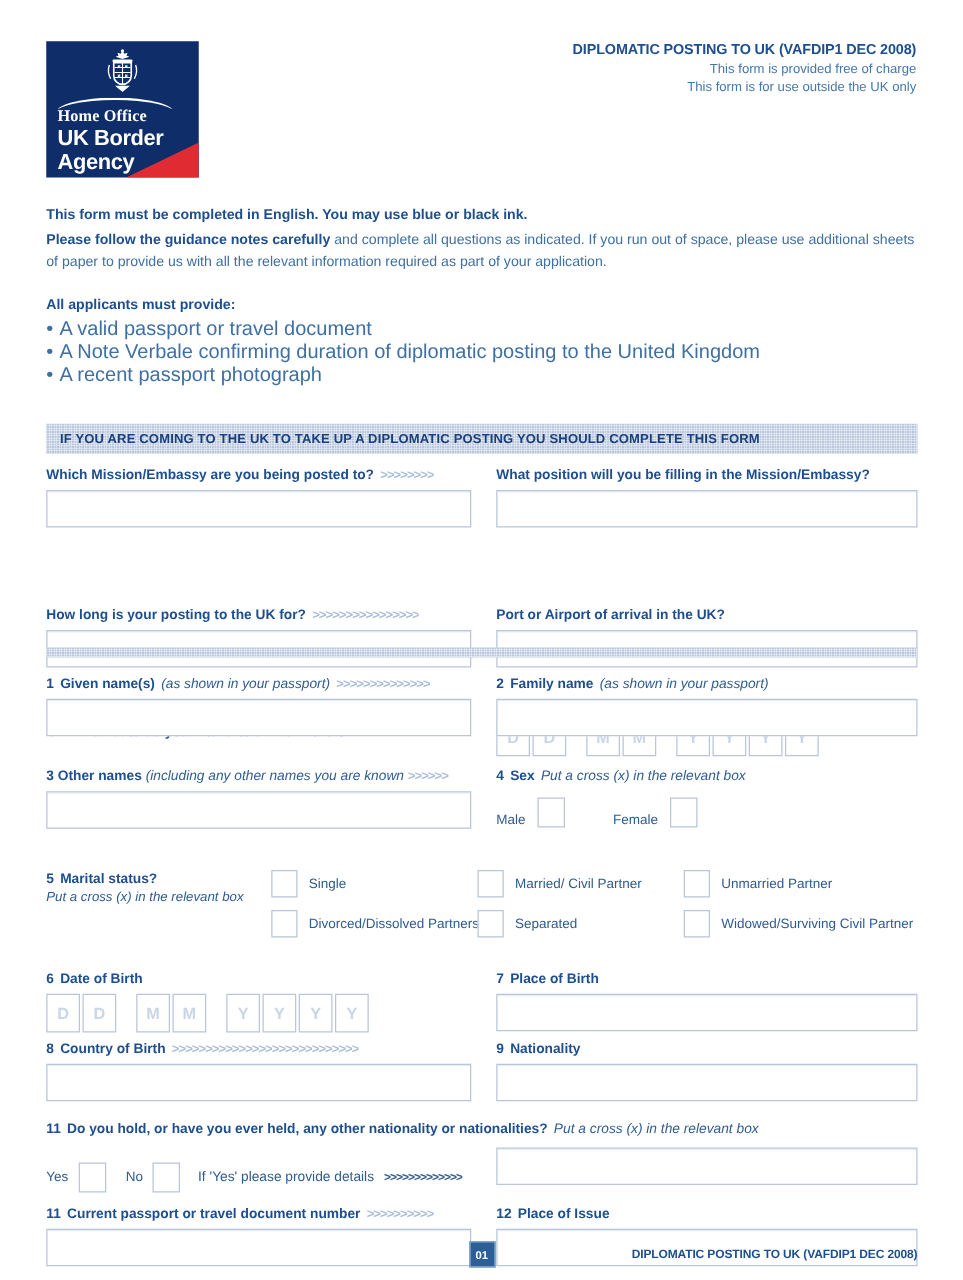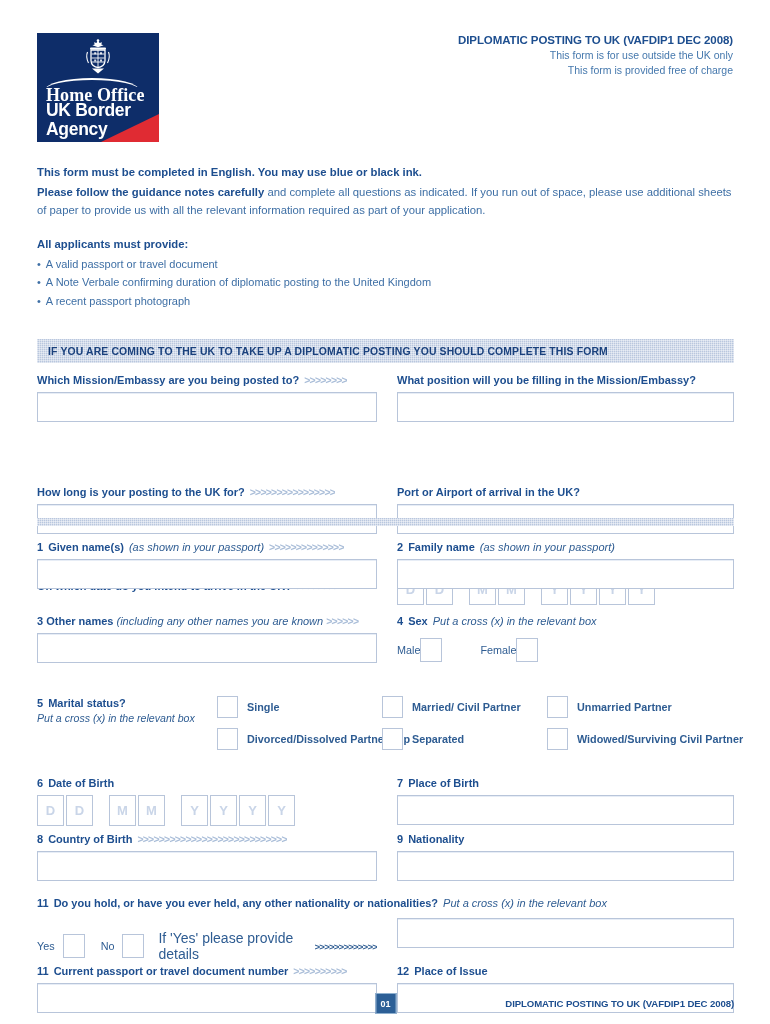--- a/index.html
+++ b/index.html
@@ -28,21 +28,21 @@
     overflow: hidden;
   }
   .logo .swoosh::after {
     content: ""; position: absolute; left: 0; top: 0;
     width: 94px; height: 22px;
     border-radius: 50%;
     border-top: 2.5px solid #ffffff;
   }
   .logo .ho {
     position: absolute; left: 9px; top: 52px;
-    color: #ffffff; font-size: 18px; font-weight: 700;
+    color: #ffffff; font-size: 13px; font-weight: 700;
     font-family: "Liberation Serif", serif;
     letter-spacing: 0.1px;
   }
   .logo .ukba {
     position: absolute; left: 9px; top: 68px;
     color: #ffffff; font-size: 17.5px; font-weight: 700;
     line-height: 19px; letter-spacing: -0.3px;
   }
   .logo .redtri {
     position: absolute; right: 0; bottom: 0;
@@ -80,21 +80,21 @@
   }
   .intro p {
     color: #1d4e8f; font-size: 11.3px; line-height: 18.5px; margin-bottom: 1px;
   }
   .intro p.b { font-weight: 700; }
   .intro .para { color: #3e6fa5; font-weight: 400; }
   .intro .para b { color: #1d4e8f; font-weight: 700; }
   .must { margin-top: 18px; }
   .must-title { color: #1d4e8f; font-size: 11.3px; font-weight: 700; margin-bottom: 5px; }
   .must li {
-    list-style: none; color: #3e6fa5; font-size: 11px;
+    list-style: none; color: #3e6fa5; font-size: 16px;
     line-height: 18.5px;
   }
   .must li::before { content: "\2022"; color: #3e6fa5; margin-right: 5px; }
 
   
   .banner {
     position: absolute; left: 37px; top: 339px; width: 697px; height: 24px;
     background-color: #b9c7de;
     background-image:
       repeating-linear-gradient(0deg, rgba(255,255,255,.42) 0 1px, transparent 1px 2px),
@@ -156,30 +156,30 @@
   }
 
   
   .cbox {
     width: 22px; height: 24px;
     border: 1px solid #b8c5da; background: #fff;
     flex: 0 0 auto;
   }
   .cbox.sm { width: 21px; height: 22px; }
   .copt { display: flex; align-items: center; gap: 9px; }
-  .copt-label { color: #2e5c92; font-size: 10.8px; font-weight: 700; white-space: nowrap; }
+  .copt-label { color: #2e5c92; font-size: 10.8px; font-weight: 400; white-space: nowrap; }
 
   .ms-grid {
     display: grid;
     grid-template-columns: 165px 165px 175px;
     row-gap: 10px;
     margin-top: 0px;
   }
   .sex-row { display: flex; align-items: center; gap: 14px; margin-top: 9px; }
-  .sex-item { display: flex; align-items: center; }
+  .sex-item { display: flex; align-items: flex-end; gap: 10px; }
   .sex-item span { color: #2e5c92; font-size: 10.8px; }
 
   .yesno { display: flex; align-items: center; gap: 8px; margin-top: 16px; }
   .yesno span { color: #2e5c92; font-size: 10.8px; }
 
   
   .footer { position: absolute; left: 37px; top: 993px; width: 697px; height: 22px; }
   .pagebadge {
     position: absolute; left: 50%; transform: translateX(-50%); top: 0;
     width: 21px; height: 21px; background: #2c5f96;
@@ -215,22 +215,22 @@
       <div class="ho">Home Office</div>
       <div class="ukba">
         <div>UK Border</div>
         <div>Agency</div>
       </div>
       <div class="redtri"></div>
     </div>
 
     <div class="hdr-text">
       <div class="hdr-title">DIPLOMATIC POSTING TO UK (VAFDIP1 DEC 2008)</div>
+      <div class="hdr-sub">This form is provided free of charge</div>
       <div class="hdr-sub">This form is for use outside the UK only</div>
-      <div class="hdr-sub">This form is provided free of charge</div>
     </div>
   </div>
 
   <div class="intro">
     <p class="b">This form must be completed in English. You may use blue or black ink.</p>
     <p class="para"><b>Please follow the guidance notes carefully</b><span> and complete all questions as indicated. If you run out of space, please use additional sheets of paper to provide us with all the relevant information required as part of your application.</span></p>
 
     <div class="must">
       <div class="must-title">All applicants must provide:</div>
       <ul>
@@ -459,21 +459,21 @@
           <span>Do you hold, or have you ever held, any other nationality or nationalities?</span>
           <span class="italic">Put a cross (x) in the relevant box</span>
         </div>
       </div>
       <div style="position:absolute; left:0; top:18px; width:340px;">
         <div class="yesno">
           <span>Yes</span>
           <div class="cbox"></div>
           <span style="margin-left:8px;">No</span>
           <div class="cbox"></div>
-          <span style="margin-left:6px; font-size:14px;">If 'Yes' please provide details</span>
+          <span style="margin-left:6px; font-size:11px;">If 'Yes' please provide details</span>
           <span class="chev" style="font-size:9.6px;">&gt;&gt;&gt;&gt;&gt;&gt;&gt;&gt;&gt;&gt;&gt;&gt;&gt;</span>
         </div>
       </div>
       <div style="position:absolute; left:360px; top:18px; width:337px;">
         <input class="field" type="text" style="">
       </div>
     </div>
 
     <div class="row" style="position:relative; margin-top:10px; height:56px;">
       <div class="colL">

